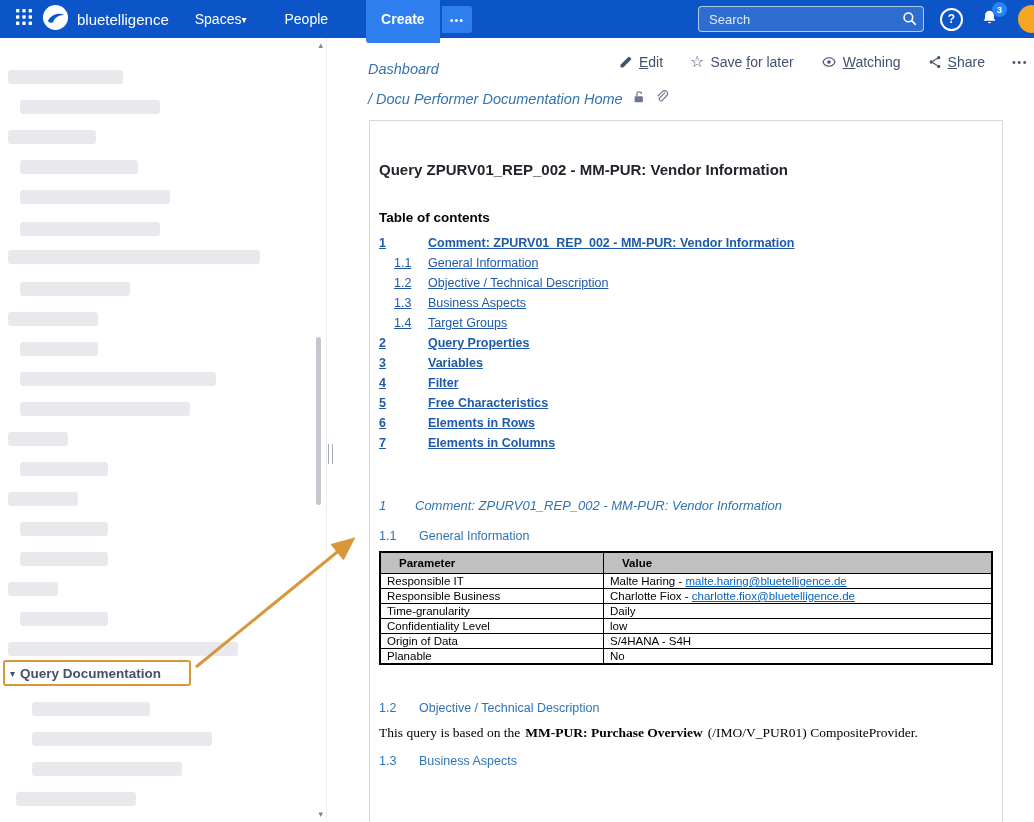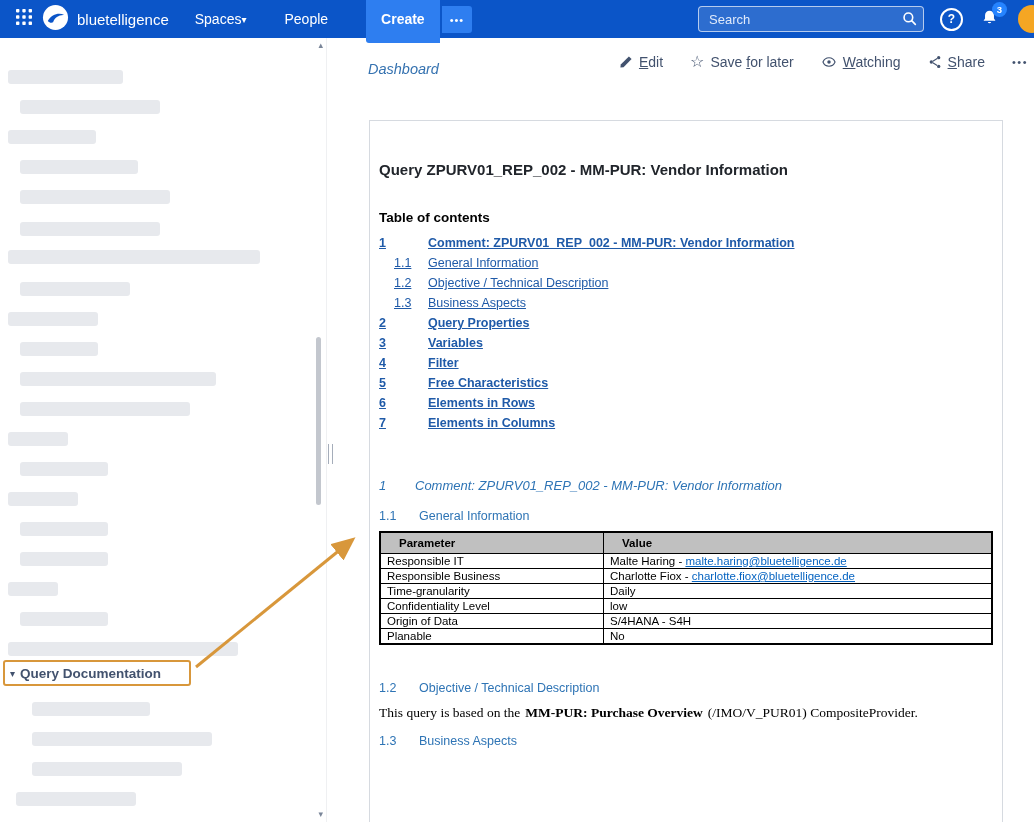--- a/index.html
+++ b/index.html
@@ -177,20 +177,34 @@
   </div>
   <span class="sb-arrow up">▴</span>
   <span class="sb-arrow down">▾</span>
   <div class="sb-thumb"></div>
 </aside>
 <div id="divider-grip"></div>
 
 <main id="content">
   <div class="breadcrumb">
     <div><a>Dashboard</a></div>
+    <div class="bc-line2">
+      <a>/ Docu Performer Documentation Home</a>
+      <span>
+        <svg width="14" height="14" viewBox="0 0 16 16">
+          <rect x="3" y="7" width="9.4" height="7" rx="1.2" fill="#6B778C"></rect>
+          <path d="M5.6 7V4.6a2.6 2.6 0 015.2 0" fill="none" stroke="#6B778C" stroke-width="1.4"></path>
+        </svg>
+      </span>
+      <span>
+        <svg width="14" height="14" viewBox="0 0 16 16">
+          <path d="M11.2 3.2L5.4 9a2.1 2.1 0 002.96 2.96L13.2 6.6a3.4 3.4 0 10-4.8-4.8L3.5 6.7" fill="none" stroke="#6B778C" stroke-width="1.3" stroke-linecap="round"></path>
+        </svg>
+      </span>
+    </div>
   </div>
 
   <div class="actions">
     <span class="action">
       <svg width="14" height="14" viewBox="0 0 16 16">
         <path d="M11.3 1.6l3.1 3.1L5.2 14 1.6 14.4 2 10.8z" fill="#42526E"></path>
       </svg>
       <span><span></span><span class="key">E</span><span>dit</span></span>
     </span>
     <span class="action">
@@ -230,20 +244,24 @@
           <a class="toc-label">General Information</a>
         </div>
       <div class="toc-row sub">
           <a class="toc-num">1.2</a>
           <a class="toc-label">Objective / Technical Description</a>
         </div>
       <div class="toc-row sub">
           <a class="toc-num">1.3</a>
           <a class="toc-label">Business Aspects</a>
         </div>
+      <div class="toc-row sub">
+          <a class="toc-num">1.4</a>
+          <a class="toc-label">Target Groups</a>
+        </div>
       <div class="toc-row">
           <a class="toc-num">2</a>
           <a class="toc-label">Query Properties</a>
         </div>
       <div class="toc-row">
           <a class="toc-num">3</a>
           <a class="toc-label">Variables</a>
         </div>
       <div class="toc-row">
           <a class="toc-num">4</a>

